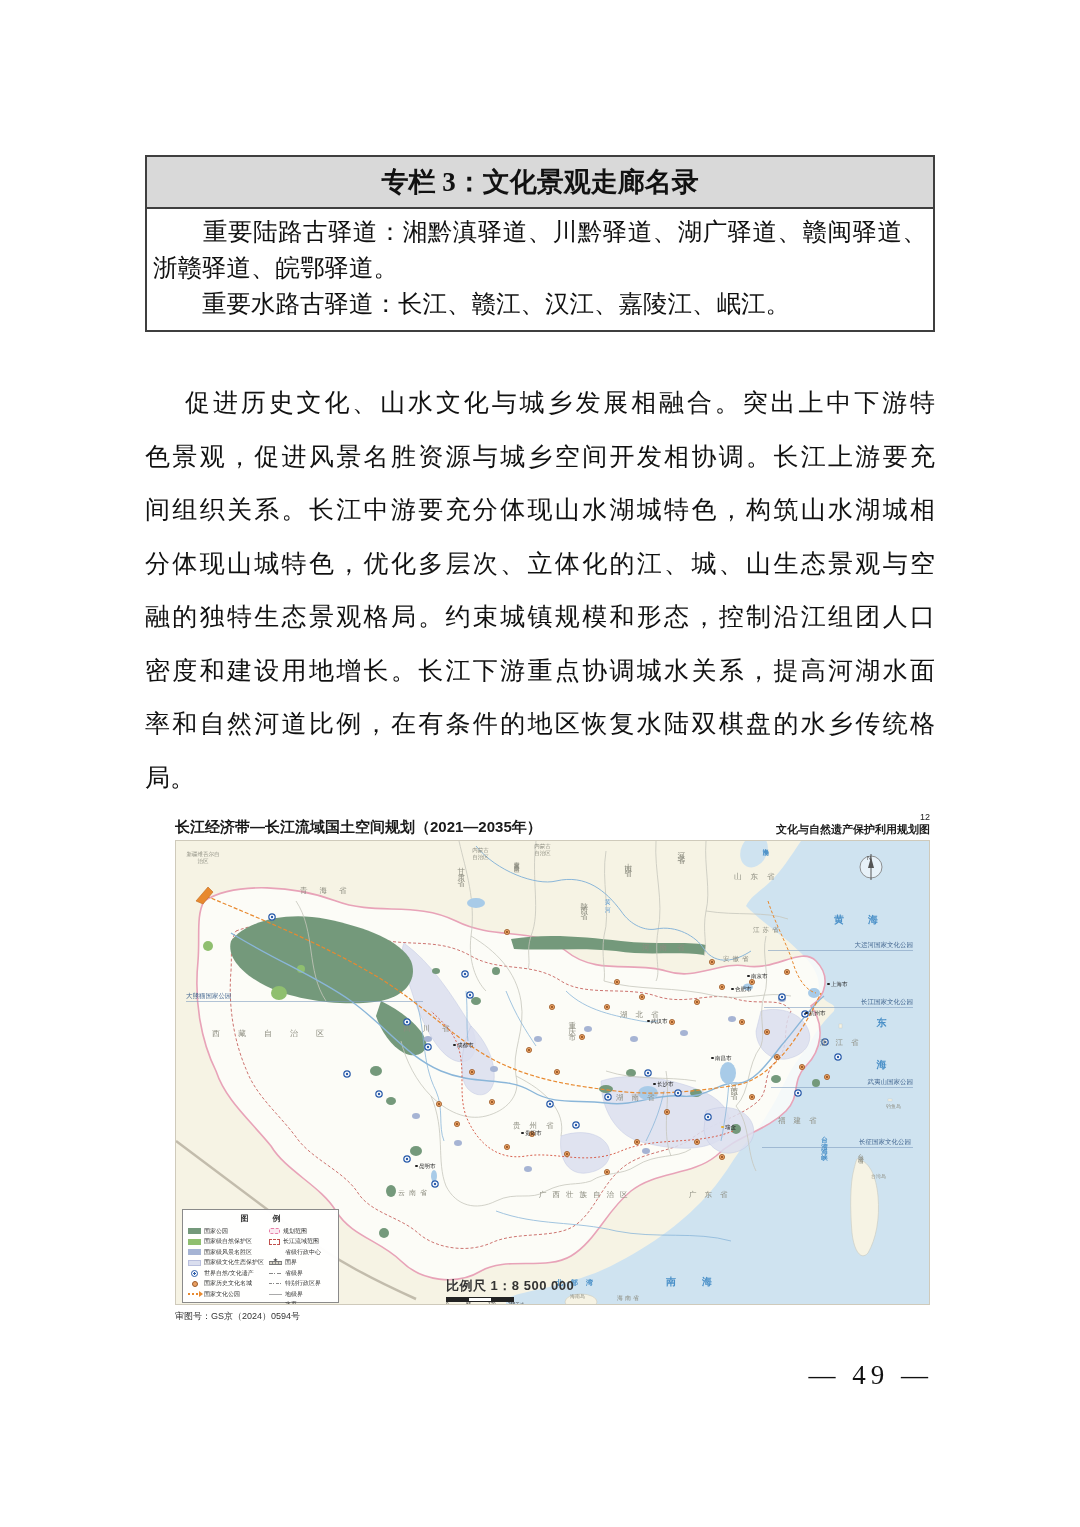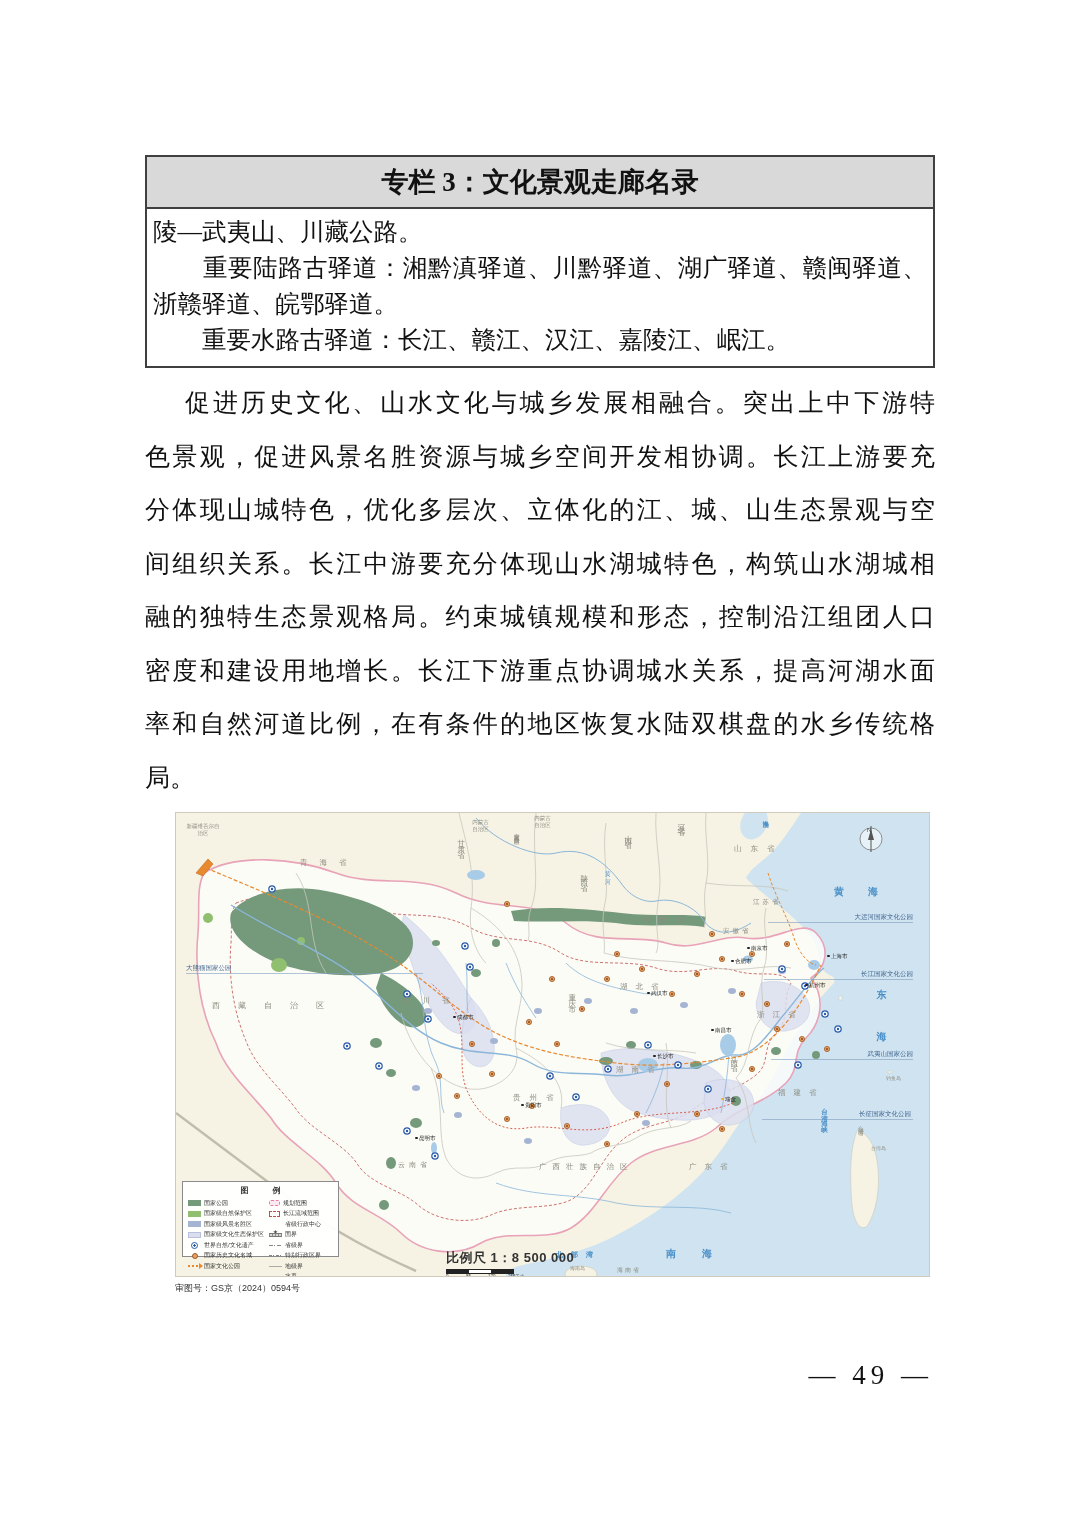--- a/index.html
+++ b/index.html
@@ -37,21 +37,21 @@
   .sea-lb { color:#4a90c8; font-weight:bold; }
   .riv-lb { color:#5b9bd5; }
   .mcity { position:absolute; color:#222; font-size:5.5px; white-space:nowrap; }
   .mcity::before { content:""; display:inline-block; width:2.5px; height:2.5px; background:#222; border-radius:50%; margin-right:1.5px; vertical-align:1px; }
   .mcity.ruijin::before { background:#e8b22f; }
   .callout { position:absolute; color:#41658f; font-size:6.5px; white-space:nowrap; }
   .isl { position:absolute; color:#8d8d80; font-size:5px; white-space:nowrap; }
   .north-n { position:absolute; left:691px; top:14px; font-size:6px; color:#444; }
 
   
-  .legend { position:absolute; left:6px; top:368px; width:157px; height:76px; box-sizing:border-box;
+  .legend { position:absolute; left:6px; top:368px; width:157px; height:94px; box-sizing:border-box;
             background:rgba(255,255,255,.96); border:1px solid #8a8a8a; padding:3px 5px; }
   .lg-title { text-align:center; font-size:8px; font-weight:bold; letter-spacing:8px; padding-left:8px; color:#333; }
   .lg-cols { display:flex; gap:5px; margin-top:2px; }
   .lg-col { flex:1; }
   .lg-row { display:flex; align-items:center; height:10.5px; gap:3px; }
   .lg-t { font-size:6px; color:#333; white-space:nowrap; }
   .sw { flex:none; width:13px; height:6px; box-sizing:border-box; }
   .sw-park{background:#74997b} .sw-res{background:#8fbf6f} .sw-scenic{background:#a6b4d4}
   .sw-cult{background:#dadeee;border:1px solid #b9bfdd}
   .sw-wh { width:7px; height:7px; margin:0 3px; border:1.5px solid #2a5caa; border-radius:50%;
@@ -85,39 +85,45 @@
   .page-number { position:absolute; top:1360px; right:147px; font-size:27px; letter-spacing:5px; color:#111; }
 </style>
 </head>
 <body>
 
 <div class="page">
 
   <div class="panel">
     <div class="panel-header">专栏 3：文化景观走廊名录</div>
     <div class="panel-body">
-      <div class="box-line">陵—武夷山、川藏公路。</div>
       <div class="box-line jl">　　重要陆路古驿道：湘黔滇驿道、川黔驿道、湖广驿道、赣闽驿道、</div>
       <div class="box-line">浙赣驿道、皖鄂驿道。</div>
       <div class="box-line">　　重要水路古驿道：长江、赣江、汉江、嘉陵江、岷江。</div>
     </div>
   </div>
 
   <div class="body-text">
     <div class="para-line jl first-line"><span>促进历史文化、山水文化与城乡发展相融合。</span><span>突出上中下游特</span></div>
     <div class="para-line jl">色景观，促进风景名胜资源与城乡空间开发相协调。长江上游要充</div>
+    <div class="para-line jl">间组织关系。长江中游要充分体现山水湖城特色，构筑山水湖城相</div>
     <div class="para-line jl">分体现山城特色，优化多层次、立体化的江、城、山生态景观与空</div>
-    <div class="para-line jl">间组织关系。长江中游要充分体现山水湖城特色，构筑山水湖城相</div>
     <div class="para-line jl">融的独特生态景观格局。约束城镇规模和形态，控制沿江组团人口</div>
     <div class="para-line jl">密度和建设用地增长。长江下游重点协调城水关系，提高河湖水面</div>
     <div class="para-line jl">率和自然河道比例，在有条件的地区恢复水陆双棋盘的水乡传统格</div>
     <div class="para-line">局。</div>
   </div>
 
   <div class="figure">
+    <div class="fig-head">
+      <div class="fig-title-left">长江经济带—长江流域国土空间规划（2021—2035年）</div>
+      <div class="fig-title-right">
+        <div class="fig-no">12</div>
+        <div class="fig-sub">文化与自然遗产保护利用规划图</div>
+      </div>
+    </div>
 
     <div class="map-canvas">
       <svg width="755" height="465" viewBox="0 0 755 465">
         <defs>
           <g id="wh">
               <circle r="3.2" fill="#fff" stroke="#2a5caa" stroke-width="1.2"></circle>
               <circle r="1.2" fill="#2a5caa"></circle>
             </g>
           <g id="hc">
               <circle r="2.6" fill="#e9a063" stroke="#9c5a28" stroke-width="0.8"></circle>
@@ -335,21 +341,21 @@
       <div class="mlb" style="left:227px;top:183px;letter-spacing:12px">四川省</div>
       <div class="mlb v" style="left:391px;top:174px;letter-spacing:6px">重庆市</div>
       <div class="mlb" style="left:444px;top:169px;letter-spacing:8px">湖北省</div>
       <div class="mlb" style="left:440px;top:252px;letter-spacing:8px">湖南省</div>
       <div class="mlb v" style="left:553px;top:237px;letter-spacing:4px">江西省</div>
       <div class="mlb" style="left:337px;top:280px;letter-spacing:9px">贵州省</div>
       <div class="mlb" style="left:222px;top:347px;font-size:7px;letter-spacing:4px">云南省</div>
       <div class="mlb" style="left:363px;top:349px;font-size:7.5px;letter-spacing:6px">广西壮族自治区</div>
       <div class="mlb" style="left:513px;top:349px;letter-spacing:8px">广东省</div>
       <div class="mlb" style="left:602px;top:275px;letter-spacing:8px">福建省</div>
-      <div class="mlb" style="left:581px;top:197px;letter-spacing:8px">浙江省</div>
+      <div class="mlb" style="left:644px;top:197px;letter-spacing:8px">浙江省</div>
       <div class="mlb v" style="left:680px;top:308px;font-size:6px;letter-spacing:2px">台湾省</div>
       <div class="mlb" style="left:441px;top:454px;font-size:6px;letter-spacing:2px">海南省</div>
 
       <div class="mlb riv-lb v" style="left:427px;top:53px;font-size:6px;letter-spacing:8px">黄河</div>
 
       <div class="mcity" style="left:277px;top:201px">成都市</div>
       <div class="mcity" style="left:471px;top:177px">武汉市</div>
       <div class="mcity" style="left:477px;top:240px">长沙市</div>
       <div class="mcity" style="left:535px;top:214px">南昌市</div>
       <div class="mcity" style="left:555px;top:145px">合肥市</div>

